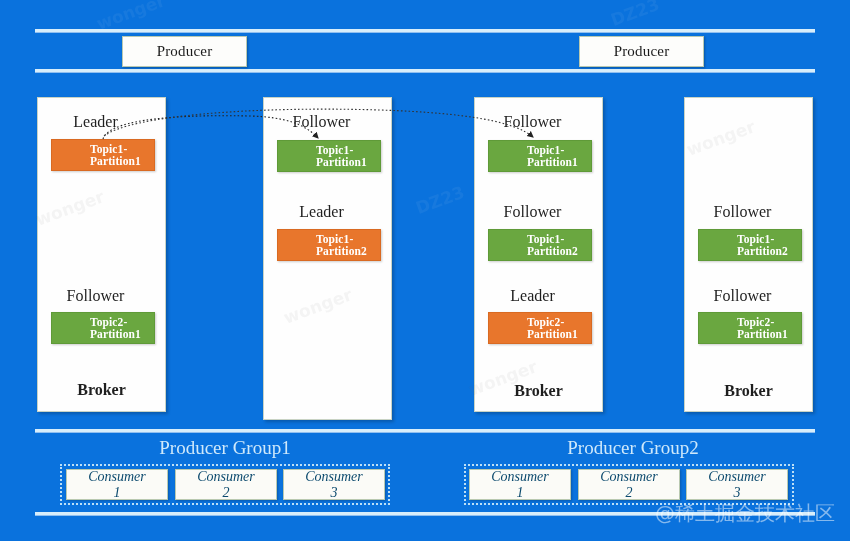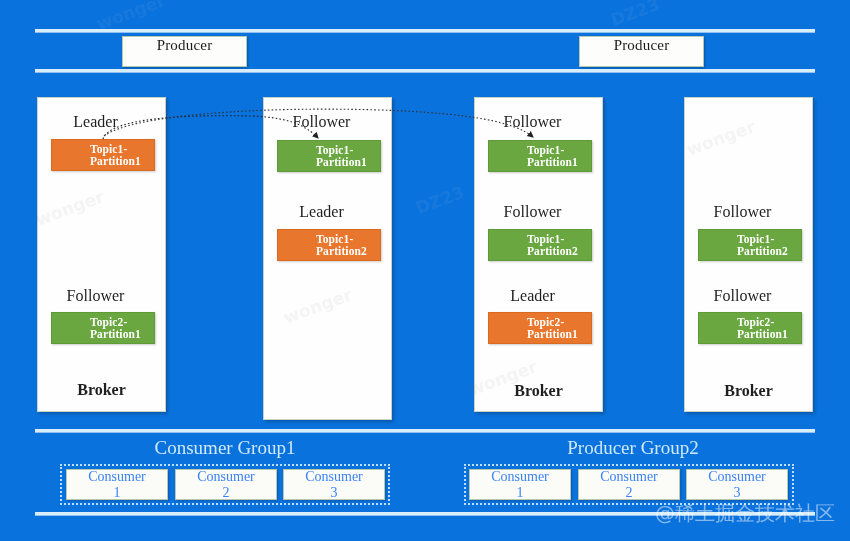--- a/index.html
+++ b/index.html
@@ -24,21 +24,21 @@
     box-shadow: 0 1px 0 rgba(255,255,255,0.55);
   }
 
   
   .producer-box {
     position: absolute;
     background: #fdfdfb;
     border: 1px solid #b9c9b0;
     box-shadow: 1px 1px 2px rgba(0,0,0,0.25);
     display: flex;
-    align-items: flex-start;
+    align-items: center;
     justify-content: center;
     color: #1b1b1b;
     font-size: 15px;
     letter-spacing: 0.2px;
   }
 
   
   .broker {
     position: absolute;
     background: #fefefe;
@@ -110,23 +110,24 @@
   .consumer-box {
     position: absolute;
     background: #fbfbf7;
     border: 1px solid #b9c9b0;
     box-shadow: 1px 1px 2px rgba(0,0,0,0.22);
     box-sizing: border-box;
     display: flex;
     flex-direction: column;
     align-items: center;
     justify-content: center;
-    color: #3b82f6;
+    color: #0c4a6e;
     font-size: 14px;
     line-height: 16px;
+    font-style: italic;
   }
 
   
   .wm-corner {
     position: absolute;
     color: rgba(255,255,255,0.50);
     font-size: 20px;
     white-space: nowrap;
     font-family: "DejaVu Sans", sans-serif;
   }
@@ -256,21 +257,21 @@
         <path d="M0,0 L6,3 L0,6 z" fill="#222"></path>
       </marker>
     </defs>
     <path d="M103,139 C108,122 160,114 250,116 C285,117 305,124 318,138" fill="none" stroke="#222" stroke-width="1.1" stroke-dasharray="1.6,2.2" marker-end="url(#ahead)"></path>
     <path d="M104,136 C130,116 250,106 380,110 C470,113 515,122 533,137" fill="none" stroke="#333" stroke-width="1.1" stroke-dasharray="1.6,2.2" marker-end="url(#ahead)"></path>
   </svg>
 
   <div class="hrule" style="left:35px; top:429px; width:780px;"></div>
   <div class="hrule" style="left:35px; top:512px; width:780px;"></div>
 
-  <div class="cg-title" style="left:60px; top:437px; width:330px;">Consumer Group1</div>
+  <div class="cg-title" style="left:60px; top:437px; width:330px;">Producer Group1</div>
   <div class="cg-wrap" style="left:60px; top:464px; width:330px; height:41px;"></div>
 
   <div class="consumer-box" style="left:66px; top:469px; width:102px; height:31px;">
     <span>Consumer</span>
     <span>1</span>
   </div>
   <div class="consumer-box" style="left:175px; top:469px; width:102px; height:31px;">
     <span>Consumer</span>
     <span>2</span>
   </div>

